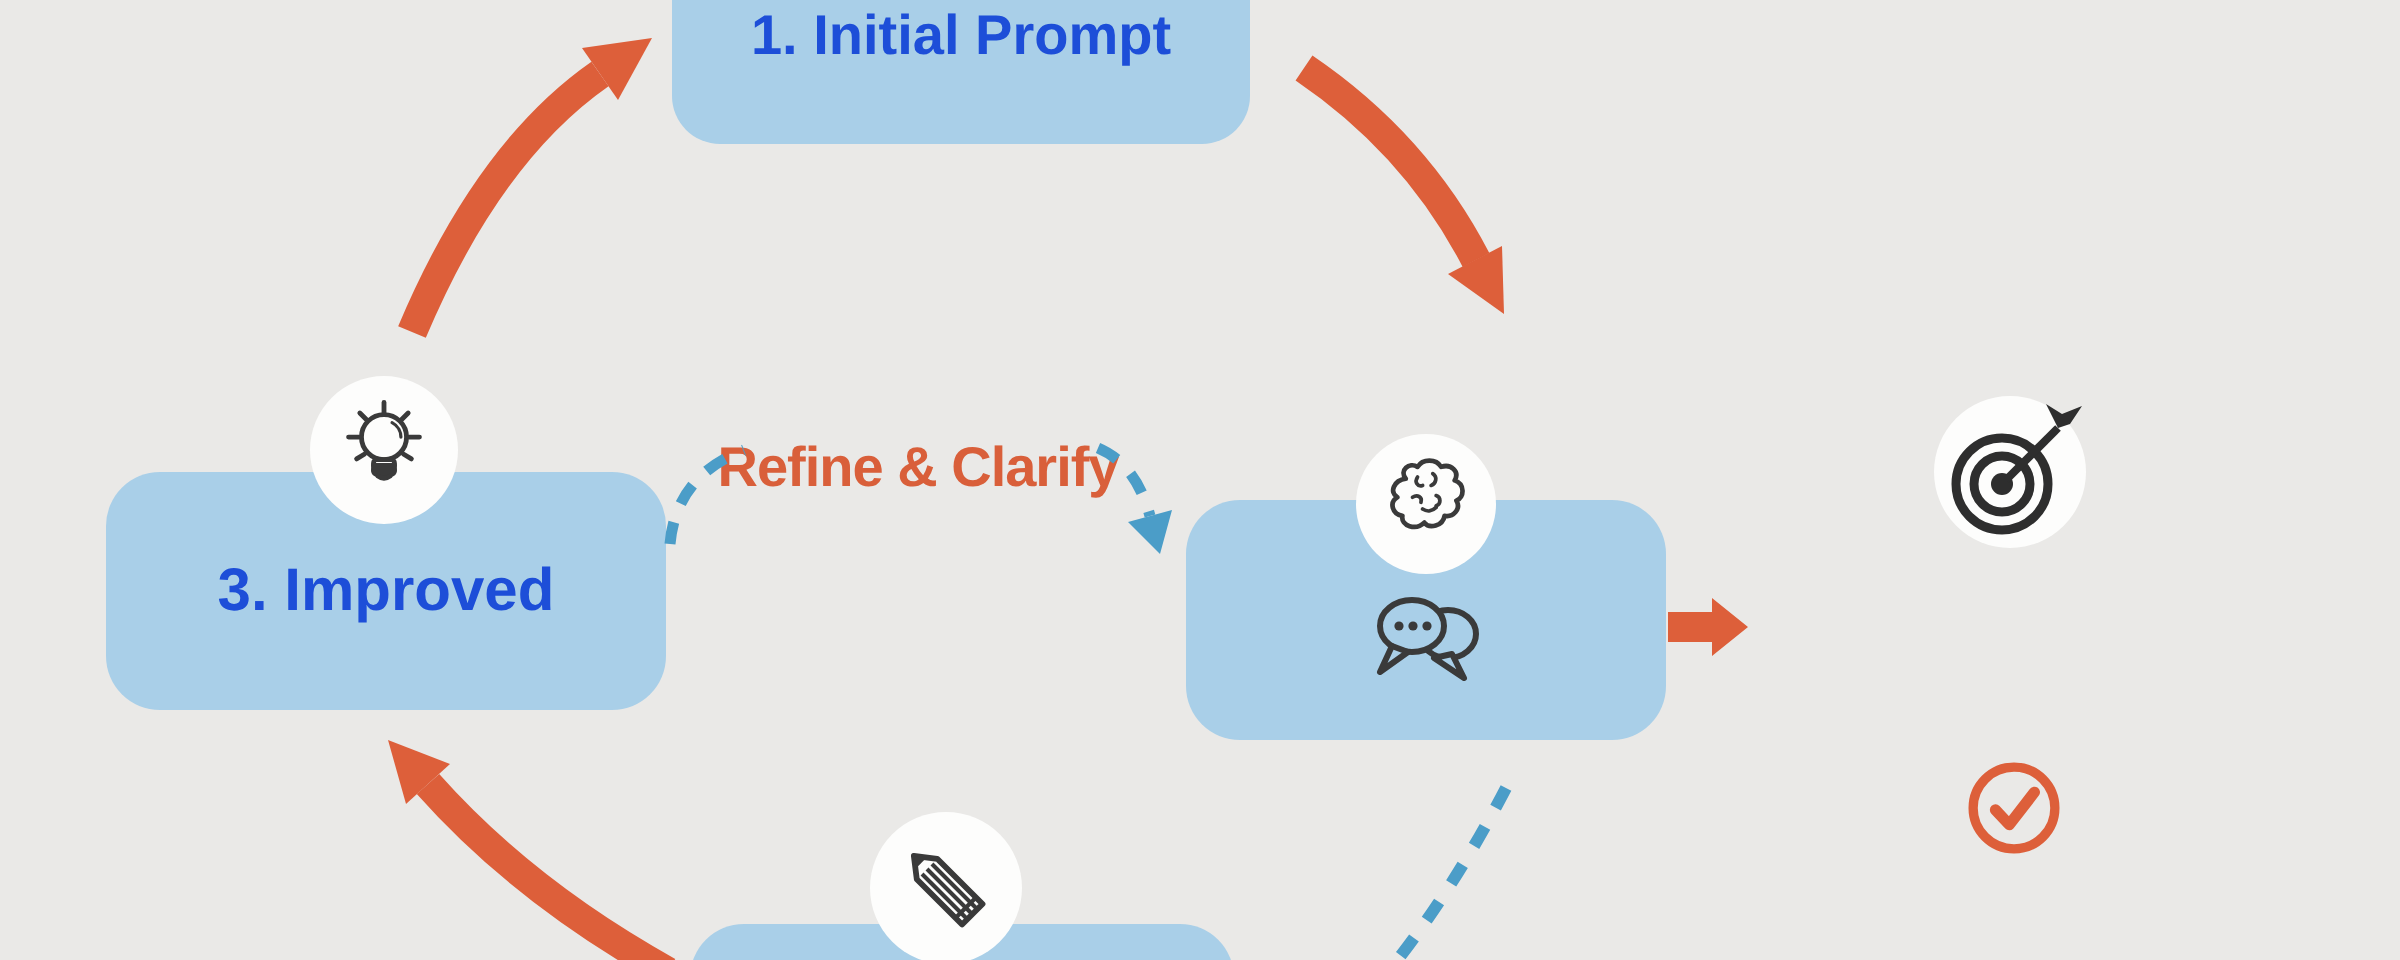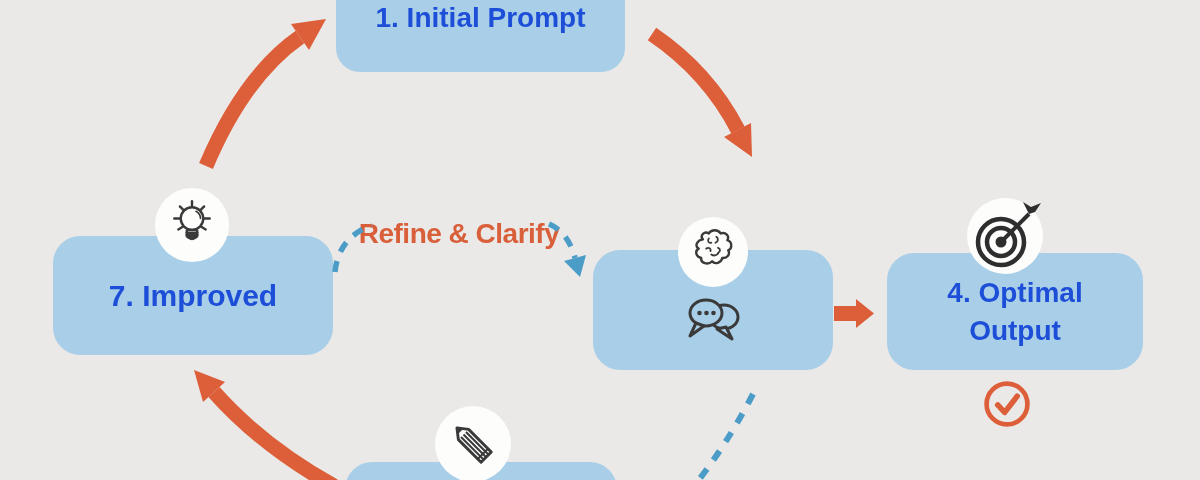--- a/index.html
+++ b/index.html
@@ -60,29 +60,23 @@
 
 <div class="stage">
 
   <div class="node" style="left:336px;top:-38px;width:289px;height:110px;border-radius:24px;">
     <div class="node-label" style="font-size:28px;">1. Initial Prompt</div>
   </div>
 
   <div class="node" style="left:593px;top:250px;width:240px;height:120px;"></div>
 
   <div class="node" style="left:53px;top:236px;width:280px;height:119px;">
-    <div class="node-label" style="font-size:30px;">7. Improved</div>
+    <div class="node-label" style="font-size:30px;">3. Improved</div>
   </div>
 
-  <div class="node" style="left:887px;top:253px;width:256px;height:117px;">
-    <div class="node-label" style="font-size:28px;line-height:38px;">
-      <span style="display:block;">4. Optimal</span>
-      <span style="display:block;">Output</span>
-    </div>
-  </div>
 
   <div class="node" style="left:345px;top:462px;width:272px;height:70px;"></div>
 
 
   <div class="refine-label" style="left:339px;top:206px;width:240px;font-size:28px;margin-top:12px;">Refine &amp; Clarify</div>
 
   <svg class="arrows-layer" width="1200" height="480" viewBox="0 0 1200 480">
 
     <g>
       <path d="M206,166 Q244,76 300,37" fill="none" stroke="#dd5f3a" stroke-width="15"></path>

